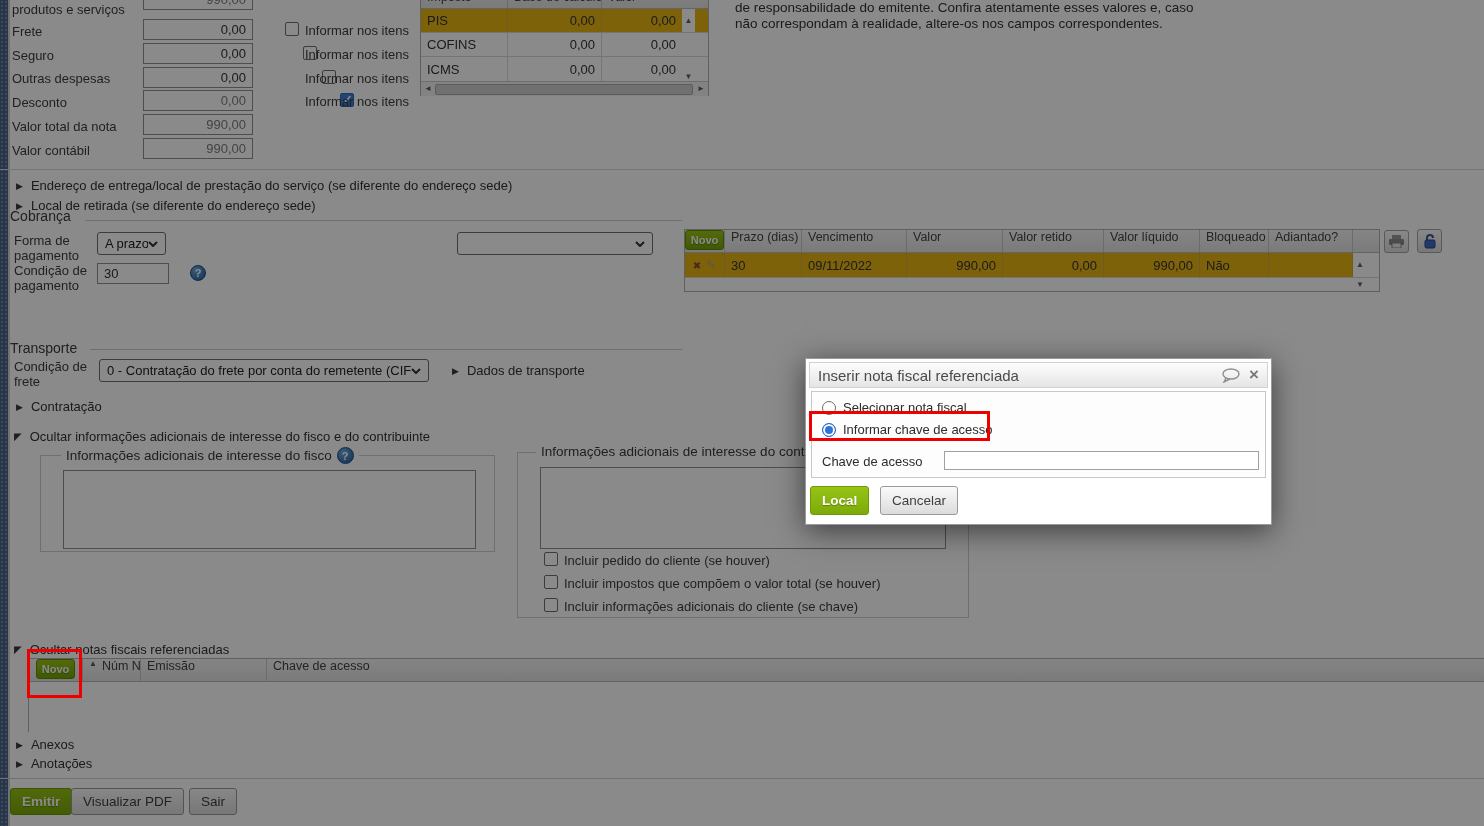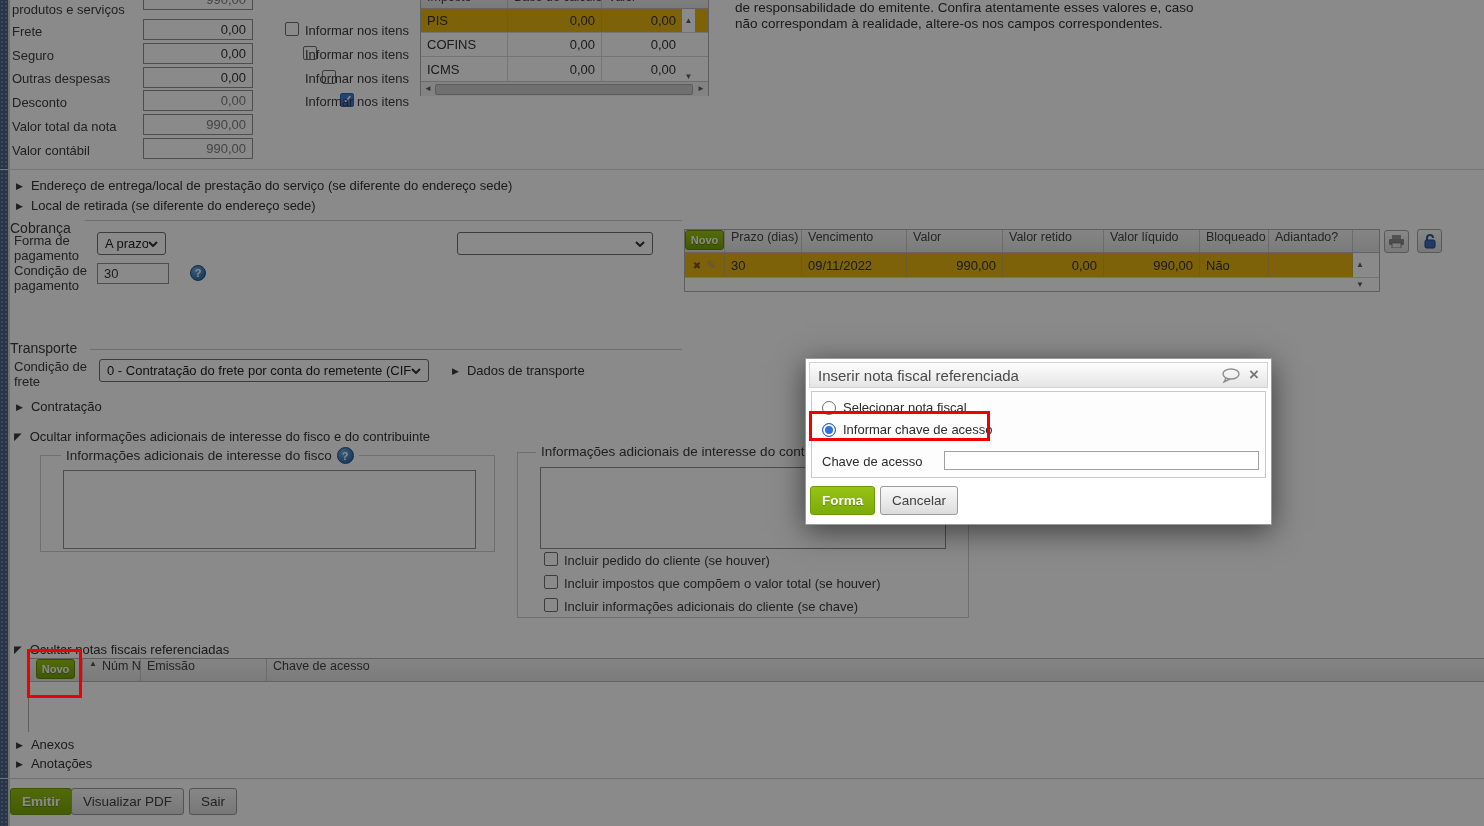--- a/index.html
+++ b/index.html
@@ -158,21 +158,21 @@
   <div class="abs link" style="left:16px;top:178px">
     <span class="tri">▶</span>
     <span>Endereço de entrega/local de prestação do serviço (se diferente do endereço sede)</span>
   </div>
   <div class="abs link" style="left:16px;top:198px">
     <span class="tri">▶</span>
     <span>Local de retirada (se diferente do endereço sede)</span>
   </div>
 
   
-  <div class="abs legend" style="left:10px;top:220px">Cobrança</div>
+  <div class="abs legend" style="left:10px;top:208px">Cobrança</div>
   <div class="abs fs-line" style="left:85px;top:220px;width:597px"></div>
 
   <div class="abs fld-label" style="left:14px;top:233px;width:80px">Forma de pagamento</div>
   <div class="abs sel" style="left:97px;top:232px;width:69px">
     <span class="txt">A prazo</span>
     <svg width="10" height="6">
         <path d="M1 1 L5 5 L9 1" stroke="#333" stroke-width="2" fill="none"></path>
       </svg>
   </div>
   <div class="abs sel" style="left:457px;top:232px;width:196px">
@@ -341,21 +341,21 @@
         <span class="radio"></span>
         <span>Selecionar nota fiscal</span>
       </div>
       <div class="radio-row" style="left:10px;top:30px">
         <span class="radio checked"></span>
         <span>Informar chave de acesso</span>
       </div>
       <div class="radio-row" style="left:10px;top:62px">Chave de acesso</div>
       <input style="position: absolute; left: 132px; top: 59px; width: 315px; height: 19px; border: 1px solid rgb(160, 160, 160); box-sizing: border-box; font-size: 12px; padding: 0px 4px;" value="">
     </div>
-    <span class="btn-green" style="position:absolute;left:4px;top:127px">Forma</span>
+    <span class="btn-green" style="position:absolute;left:4px;top:127px">Local</span>
     <span class="btn-grey" style="position:absolute;left:74px;top:127px">Cancelar</span>
   </div>
 
   
   <div class="redbox" style="left:809px;top:411px;width:175px;height:24px"></div>
   <div class="redbox" style="left:27px;top:649px;width:49px;height:43px"></div>
 
 </div>
 
 </body></html>

